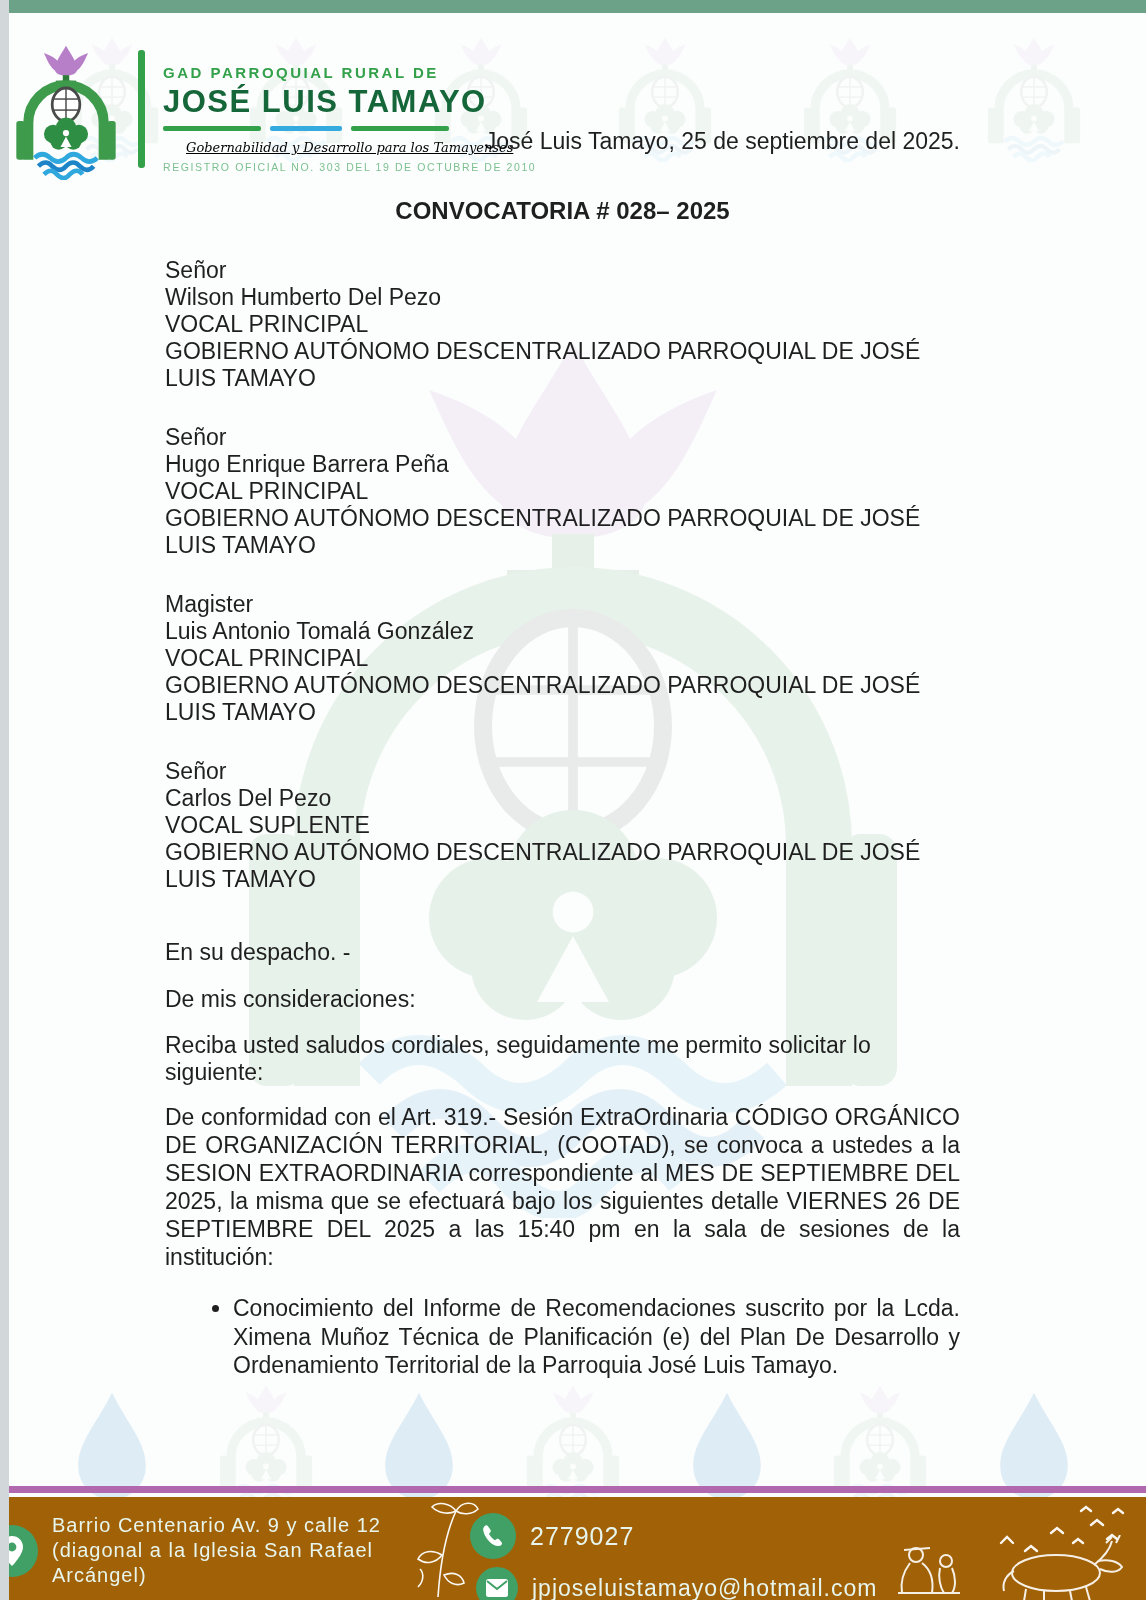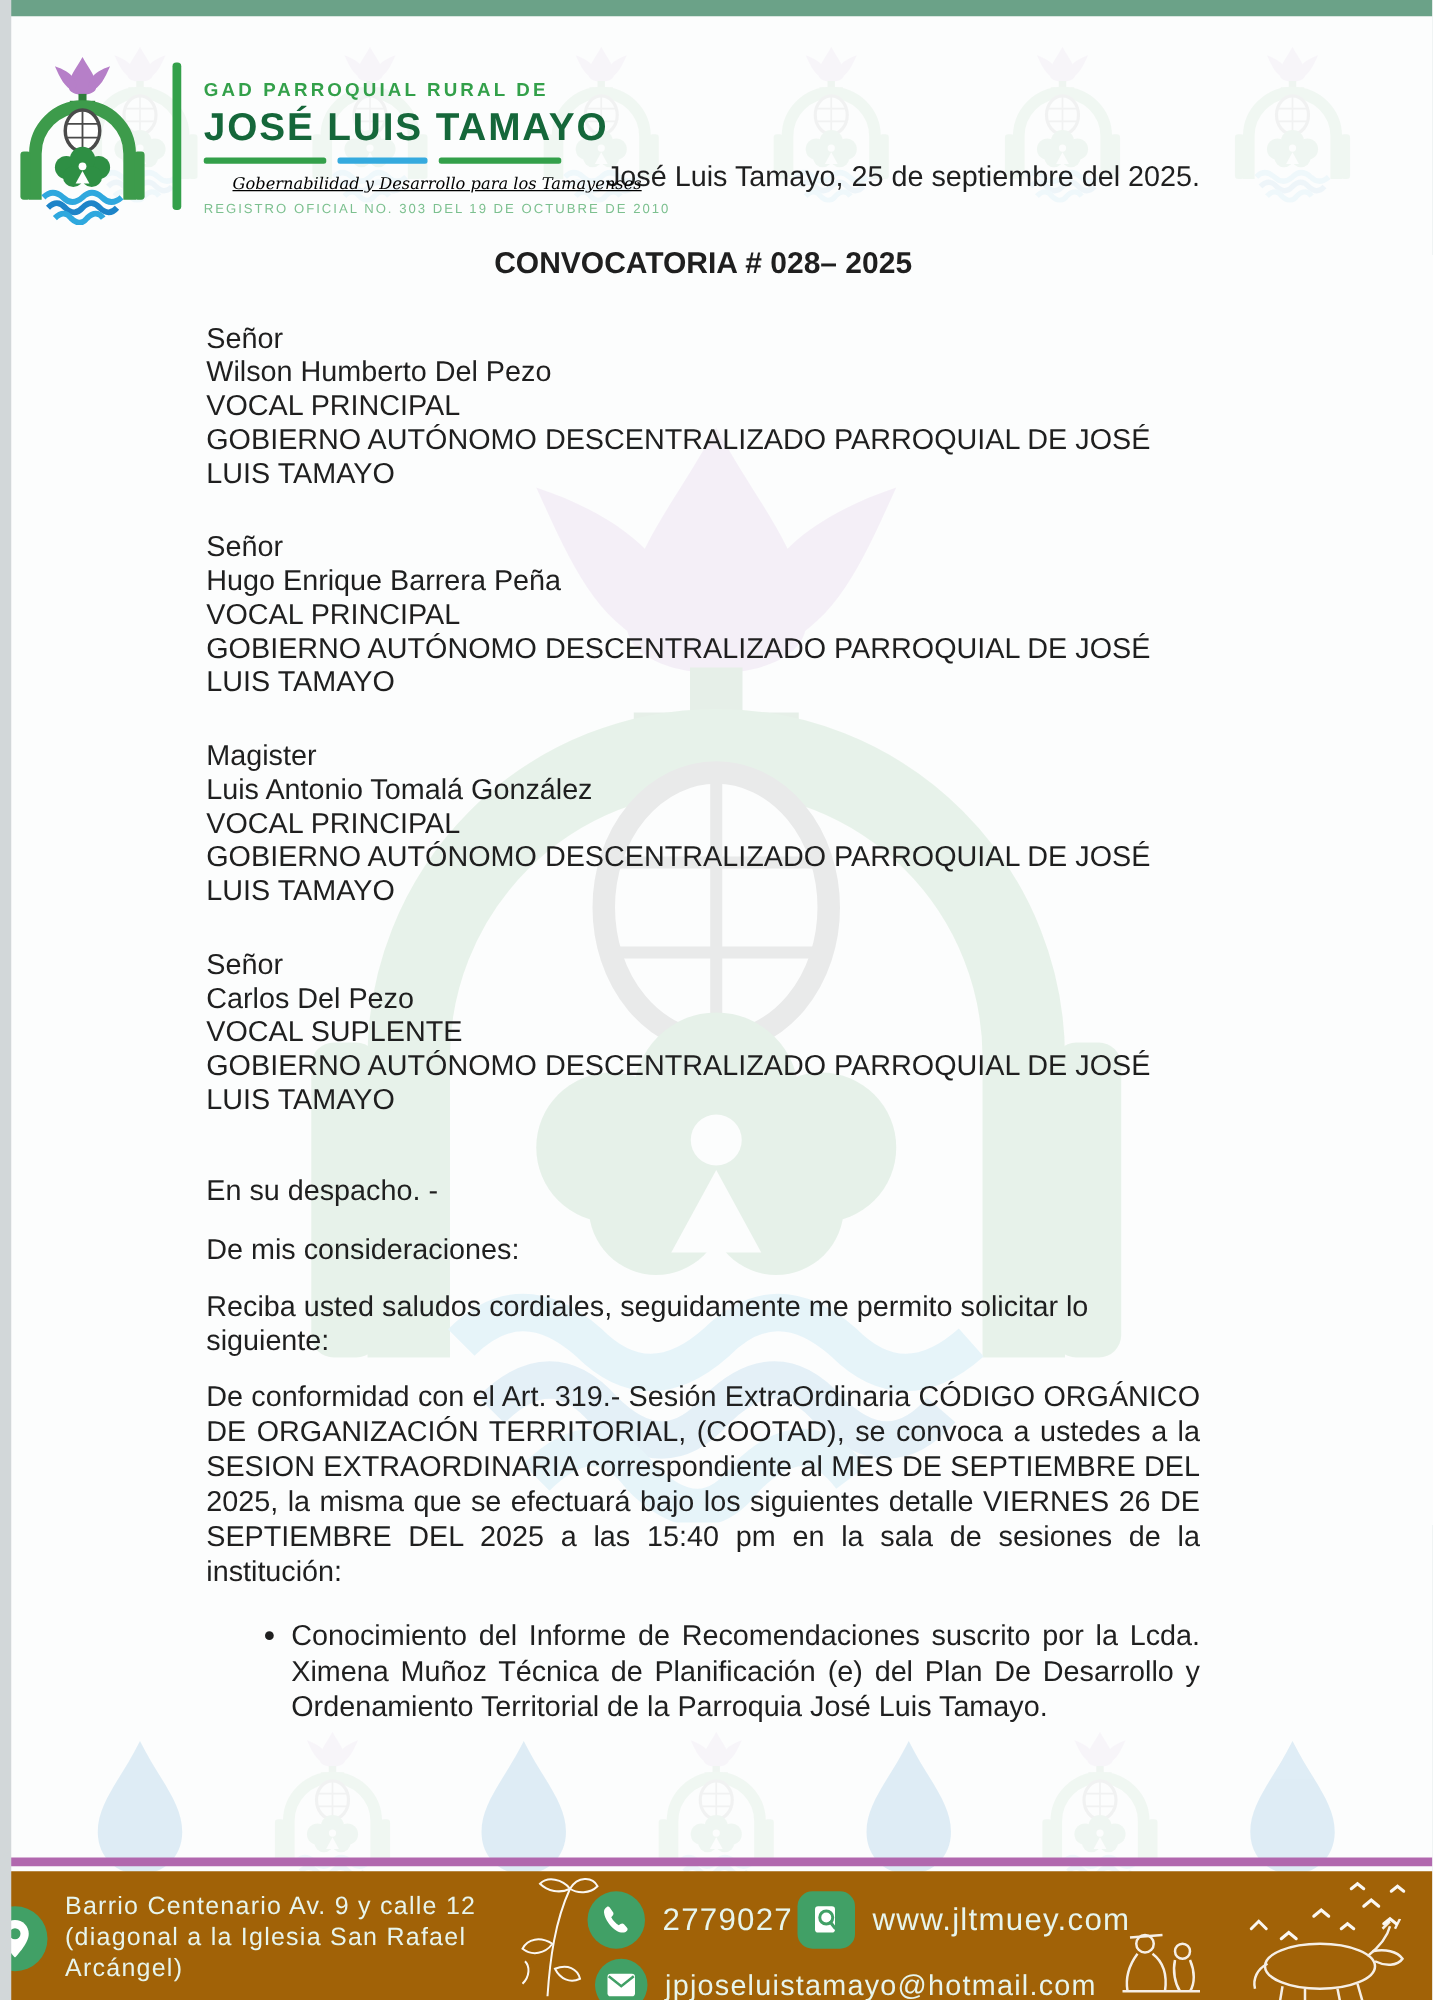--- a/index.html
+++ b/index.html
@@ -241,30 +241,20 @@
 
     <div class="contact" style="left:470px;top:16px;">
       <span class="icon-badge" style="width: 46px; height: 46px; background: rgb(65, 160, 102);">
         <svg width="26" height="26" viewBox="0 0 26 26">
           <path d="M5.5 2.5 C4 3.5 3 5 3.2 7 C3.8 12 8 18.5 13.5 21.8 C16 23.2 18.5 23.5 20.5 22.5 C21.8 21.8 22.5 20.5 21.8 19.4 L19.2 16.4 C18.5 15.6 17.3 15.6 16.4 16.2 L15 17.2 C12.6 15.8 10.4 13.4 9 10.8 L10.2 9.4 C10.9 8.6 11 7.4 10.3 6.6 L7.8 3 C7.2 2.2 6.3 2 5.5 2.5 Z" fill="#ffffff"></path>
         </svg>
       </span>
       <span class="label" style="font-size:25px;">2779027</span>
     </div>
 
-    <div class="contact" style="left:638px;top:16px;">
-      <span class="icon-badge" style="width: 46px; height: 46px; border-radius: 12px; background: rgb(65, 160, 102);">
-        <svg width="26" height="26" viewBox="0 0 26 26">
-          <rect x="4" y="2" width="16" height="21" rx="2.5" fill="#ffffff"></rect>
-          <circle cx="13" cy="11" r="5.2" fill="none" stroke="#41a066" stroke-width="2.4"></circle>
-          <line x1="16.5" y1="15" x2="20" y2="19.5" stroke="#41a066" stroke-width="2.6" stroke-linecap="round"></line>
-        </svg>
-      </span>
-      <span class="label" style="font-size:25px;">www.jltmuey.com</span>
-    </div>
 
     <div class="contact" style="left:476px;top:70px;">
       <span class="icon-badge" style="width: 42px; height: 42px; background: rgb(65, 160, 102);">
         <svg width="24" height="20" viewBox="0 0 24 20">
           <rect x="1" y="1" width="22" height="18" rx="2.5" fill="#ffffff"></rect>
           <path d="M2 3 L12 11 L22 3" fill="none" stroke="#41a066" stroke-width="2"></path>
         </svg>
       </span>
       <span class="label" style="font-size:23px;">jpjoseluistamayo@hotmail.com</span>
     </div>

